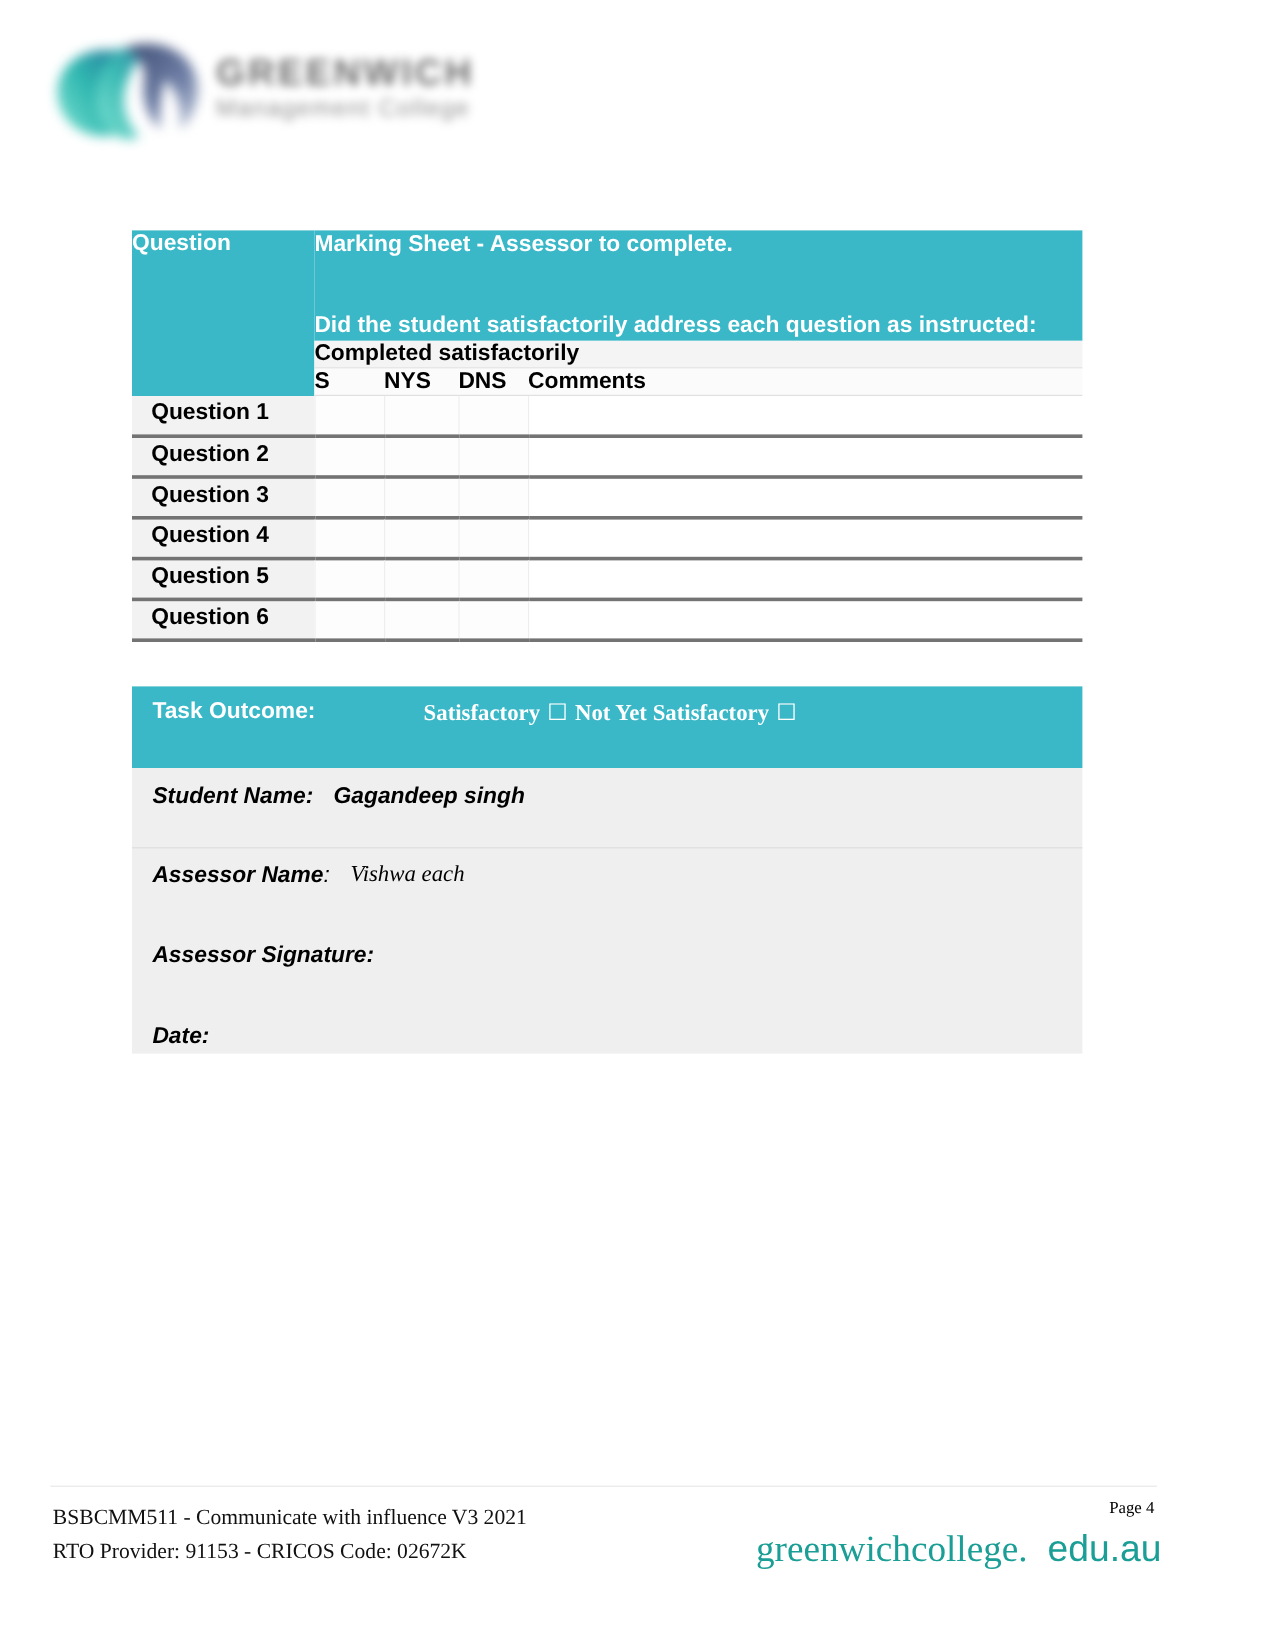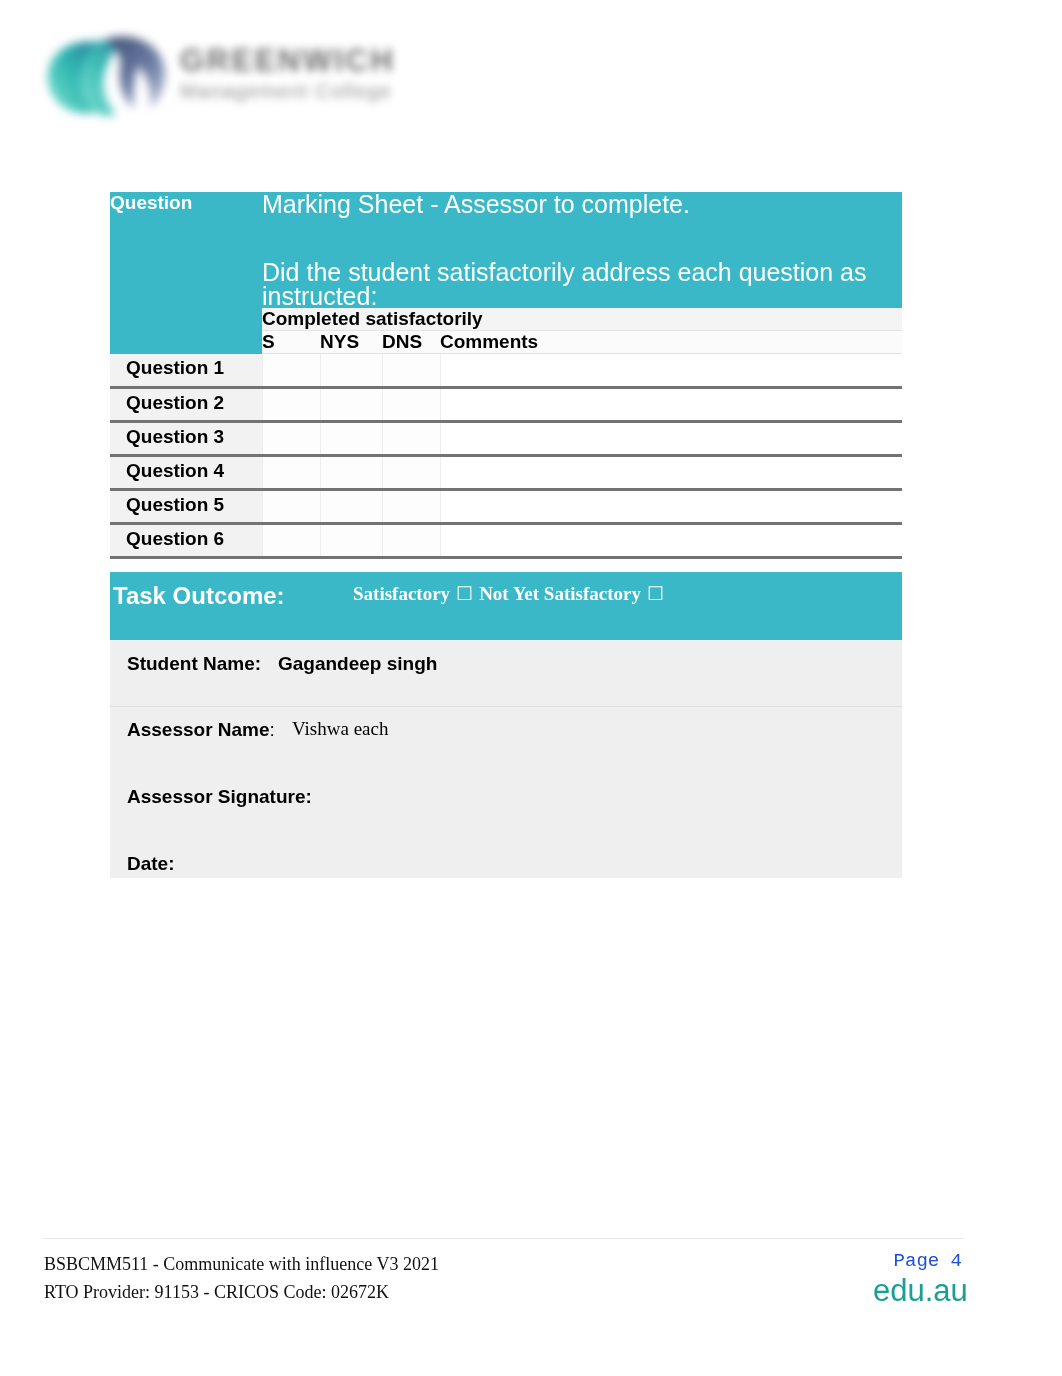--- a/index.html
+++ b/index.html
@@ -90,22 +90,22 @@
 
   .hdr-question {
     color: #ffffff;
     font-weight: bold;
     font-size: 19px;
     padding: 16px 0 0 16px;
   }
 
   .hdr-main {
     color: #ffffff;
-    font-weight: normal;
-    font-size: 25px;
+    font-weight: bold;
+    font-size: 19px;
     padding: 16px 0 0 8px;
     line-height: 24px;
   }
   .hdr-main .sub {
     display: block;
     margin-top: 44px;
   }
 
   .row-completed td {
     background: #f4f4f4;
@@ -154,25 +154,25 @@
     position: absolute;
     left: 110px;
     top: 572px;
     width: 792px;
     height: 68px;
     background: #3ab8c7;
     filter: blur(0.55px);
   }
   .outcome-label {
     position: absolute;
-    left: 3px;
+    left: 17px;
     top: 10px;
     color: #ffffff;
     font-weight: bold;
-    font-size: 24px;
+    font-size: 19px;
     white-space: nowrap;
   }
   .outcome-opts {
     position: absolute;
     left: 243px;
     top: 10px;
     color: #ffffff;
     font-weight: bold;
     font-size: 19px;
     white-space: nowrap;
@@ -186,20 +186,21 @@
 
   
   .details {
     position: absolute;
     left: 110px;
     top: 640px;
     width: 792px;
     height: 238px;
     background: #efefef;
     filter: blur(0.55px);
+    font-style: italic;
   }
   .det-row { position: absolute; left: 0; width: 792px; }
   .det-label {
     position: absolute;
     font-weight: bold;
     font-size: 19px;
     color: #000000;
     white-space: nowrap;
   }
   .det-value-sans {
@@ -245,23 +246,23 @@
     position: absolute;
     font-family: "Liberation Serif", serif;
     font-size: 18px;
     color: #111111;
     white-space: nowrap;
   }
   .foot-page {
     position: absolute;
     right: 100px;
     top: 12px;
-    font-family: Liberation Mono, monospace;
-    font-size: 19px;
-    color: #1d4ed8;
+    font-family: Liberation Serif, serif;
+    font-size: 14px;
+    color: #000000;
     white-space: nowrap;
   }
   .brand-serif {
     position: absolute;
     left: 630px;
     top: 1273px;
     font-family: "Liberation Serif", serif;
     font-size: 31px;
     color: #1a9e96;
     white-space: nowrap;
@@ -413,15 +414,16 @@
     </div>
 
   </div>
 
   <div class="footer">
     <div class="footer-rule"></div>
     <span class="foot-serif" style="left:44px; top:16px;">BSBCMM511 - Communicate with influence V3 2021</span>
     <span class="foot-serif" style="left:44px; top:44px;">RTO Provider: 91153     - CRICOS   Code: 02672K</span>
     <span class="foot-page">Page 4</span>
   </div>
+  <span class="brand-serif">greenwichcollege.</span>
   <span class="brand-sans">edu.au</span>
 
 </div>
 
 </body></html>

